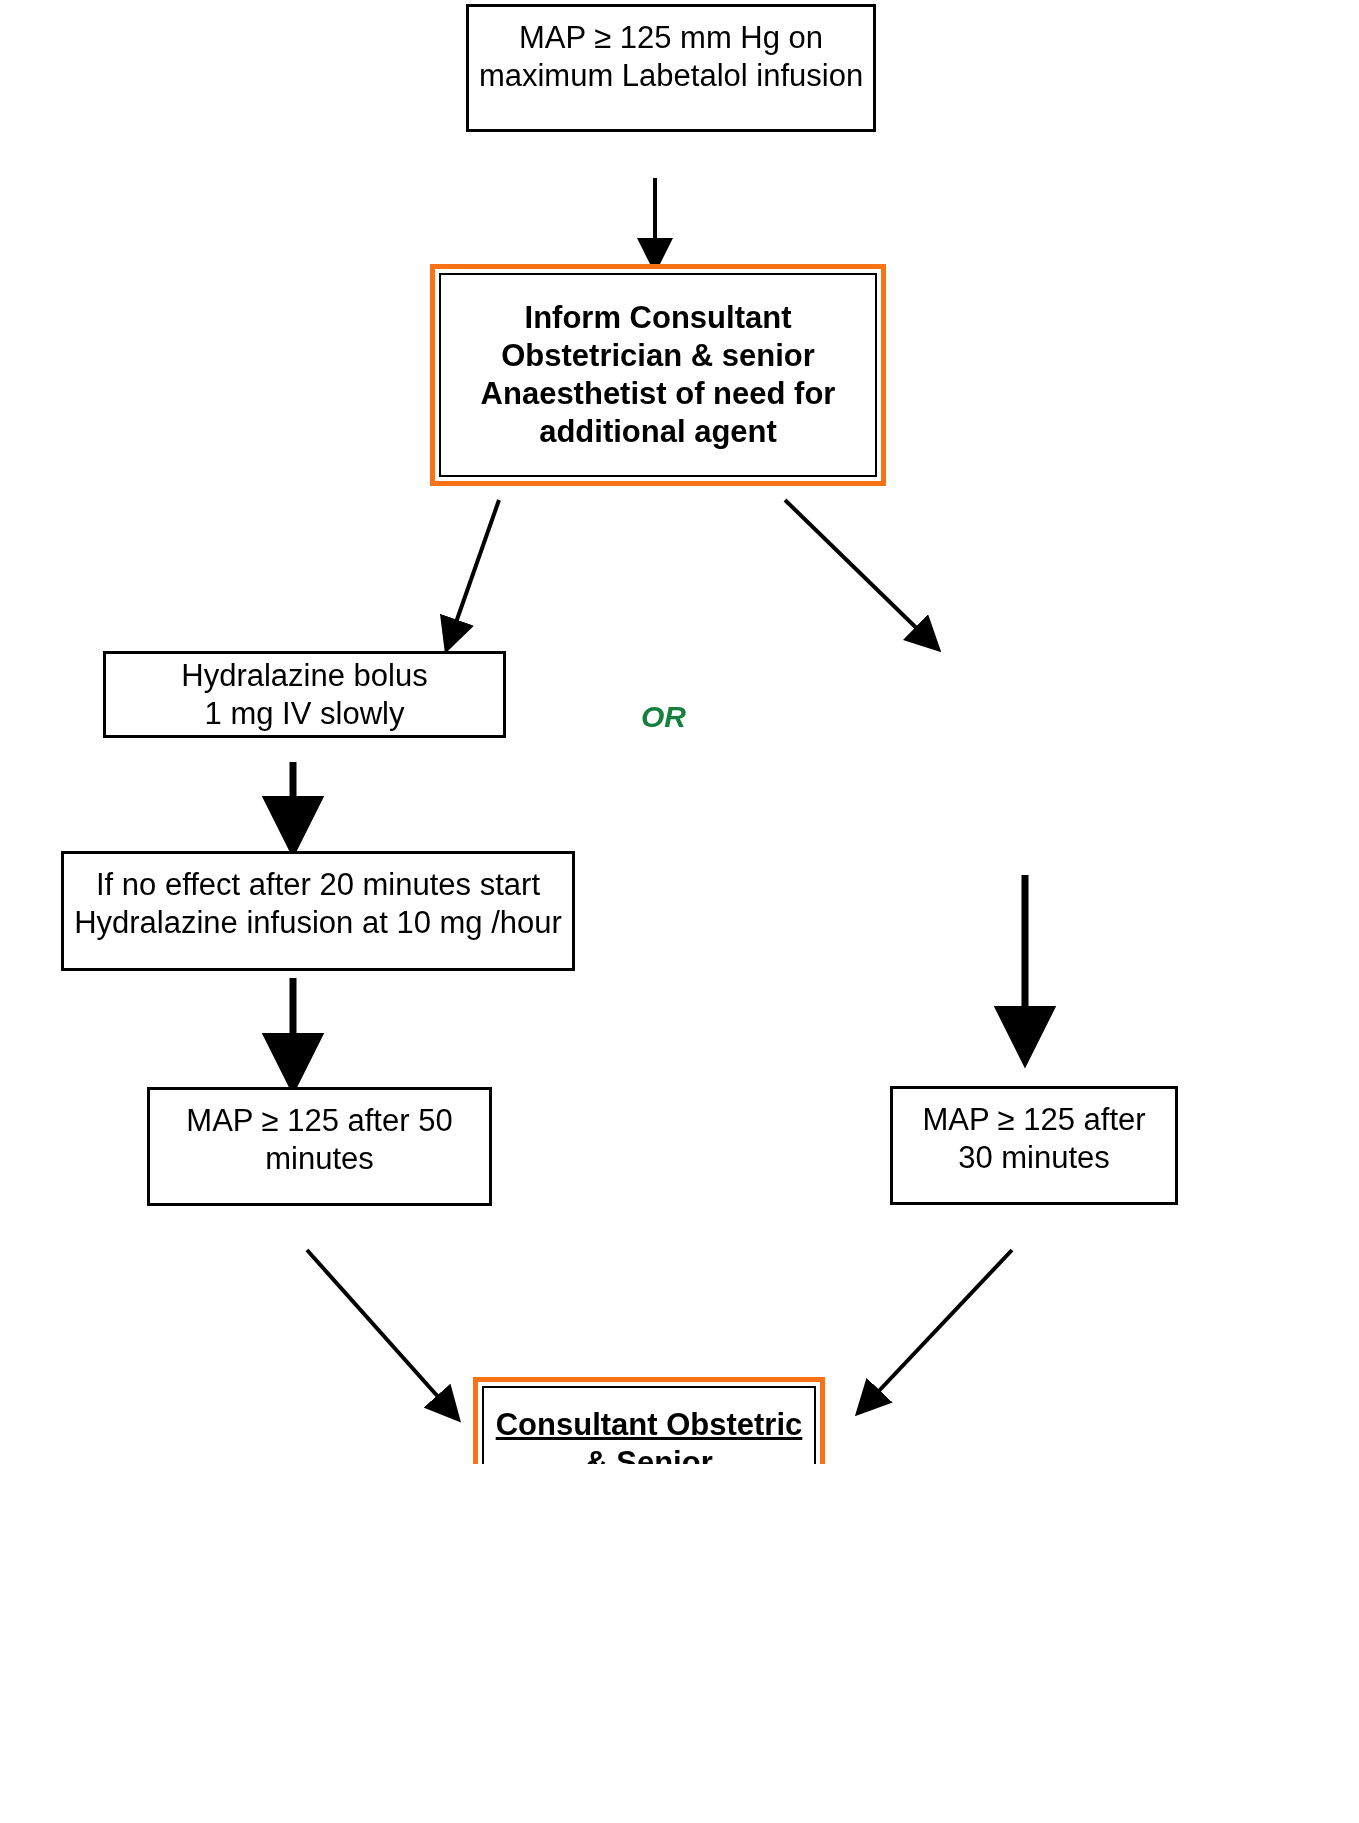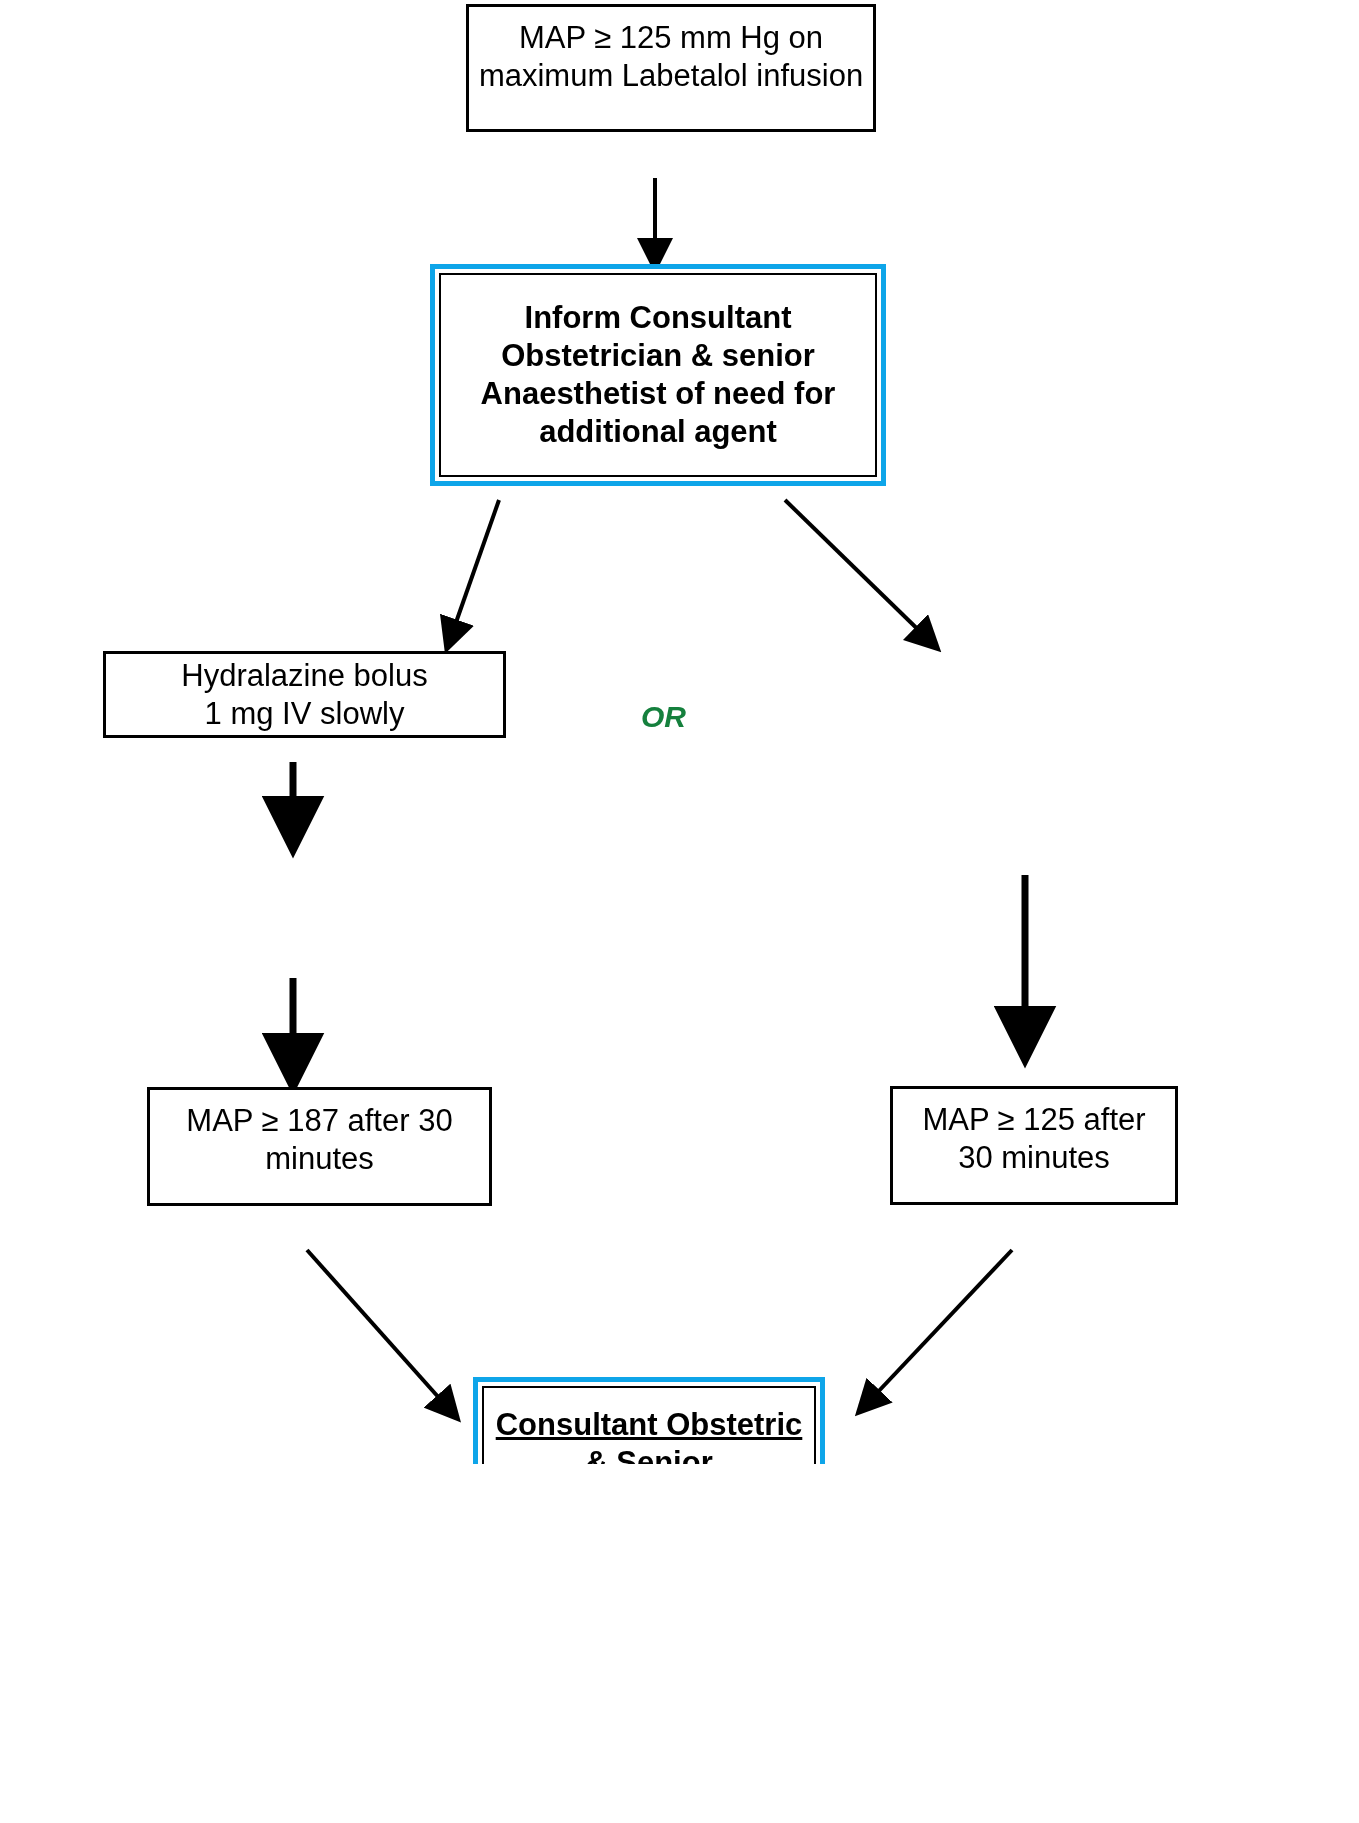--- a/index.html
+++ b/index.html
@@ -43,21 +43,21 @@
     box-sizing: border-box;
   }
   
   .plain {
     border: 3px solid #000000;
     font-size: 31px;
     font-weight: normal;
   }
   
   .emph {
-    border: 5px solid #0ea5e9;
+    border: 5px solid #f97316;
     padding: 4px;
     font-size: 31px;
     font-weight: bold;
   }
   .emph .inner {
     border: 2px solid #000000;
     width: 100%;
     height: 100%;
     display: flex;
     align-items: center;
@@ -125,23 +125,27 @@
   <div class="node plain" style="left:56px; top:651px; width:403px; height:87px;">
     <span class="txt">Hydralazine bolus
 1 mg IV slowly</span>
   </div>
 
 
   <div class="or-label" style="left:594px; top:700px;">
     <span>OR</span>
   </div>
 
+  <div class="node plain top-text" style="left:14px; top:851px; width:514px; height:120px;">
+    <span class="txt">If no effect after 20 minutes start
+Hydralazine infusion at 10 mg /hour</span>
+  </div>
 
   <div class="node plain top-text" style="left:100px; top:1087px; width:345px; height:119px;">
-    <span class="txt">MAP ≥ 187 after 30
+    <span class="txt">MAP ≥ 125 after 50
 minutes</span>
   </div>
 
   <div class="node plain top-text" style="left:843px; top:1086px; width:288px; height:119px;text-align:center;">
     <span class="txt">MAP ≥ 125 after
 30 minutes</span>
   </div>
 
   <div class="node emph" style="left:426px; top:1377px; width:352px; height:172px;text-decoration:underline;">
     <div class="inner">

